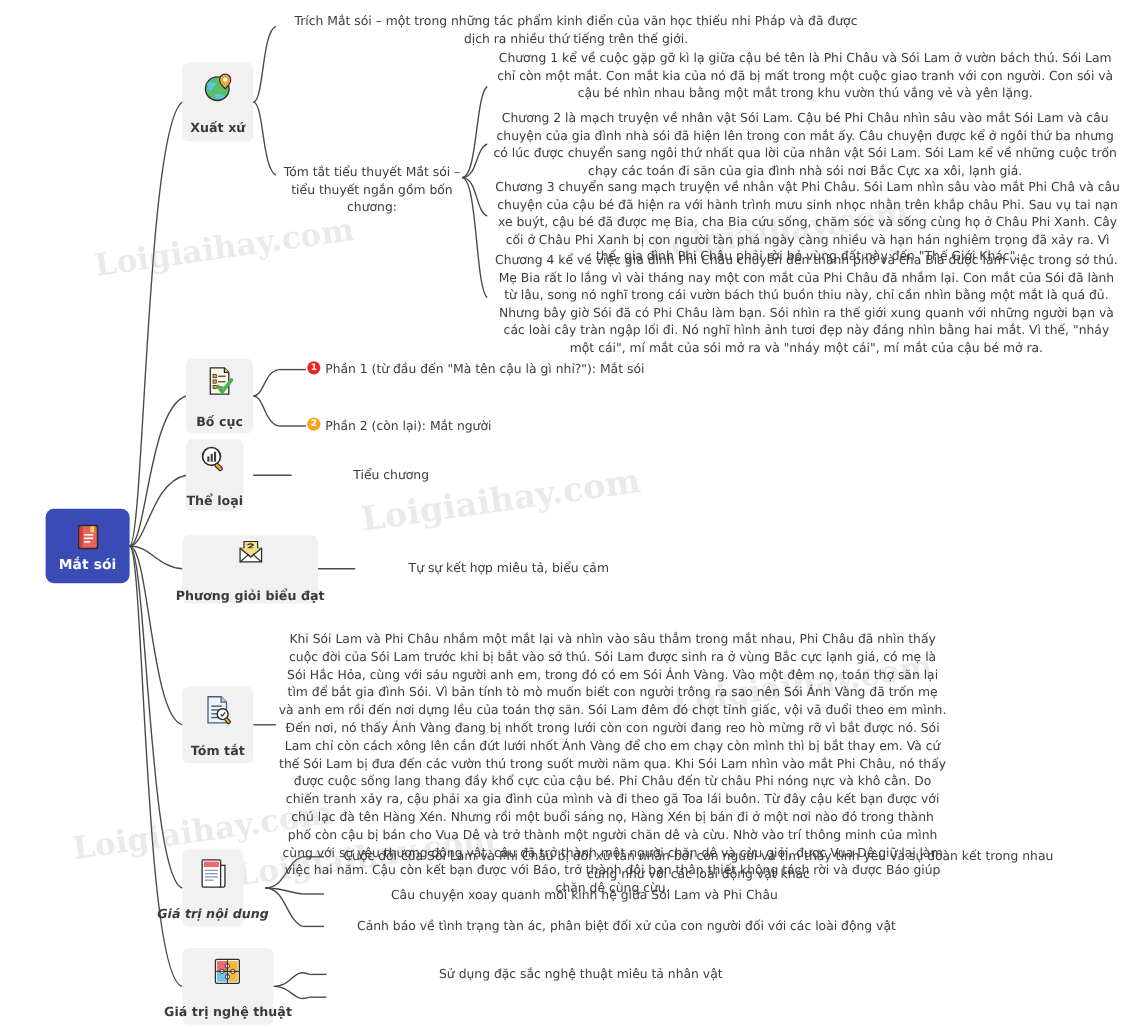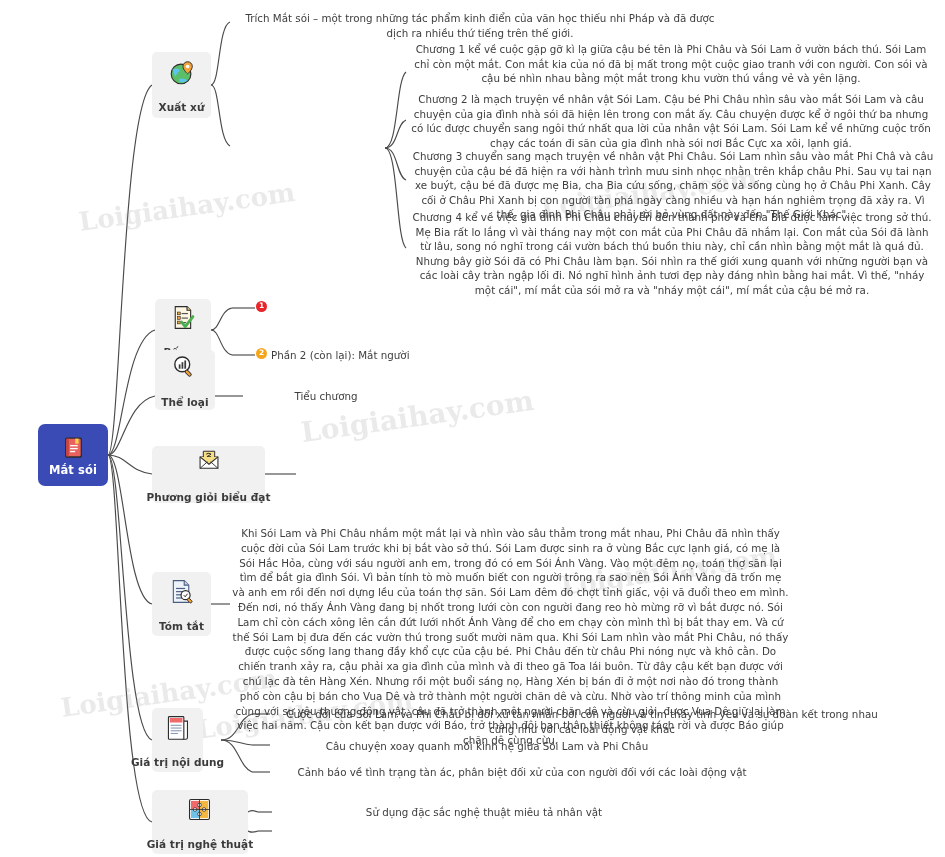--- a/index.html
+++ b/index.html
@@ -163,20 +163,21 @@
         <path d="M13 22 Q18 21 22 24 Q18 27 13 25Z" fill="#5fc3ef"></path>
         <path d="M22 4 a5 5 0 0 1 5 5 c0 3.6-5 8-5 8 s-5-4.4-5-8 a5 5 0 0 1 5-5z" fill="#f2a33c" stroke="#2b2b2b" stroke-width="1"></path>
         <circle cx="22" cy="9" r="1.9" fill="#ffffff"></circle>
       </svg>
     </span>
     <span class="label">Xuất xứ</span>
   </div>
 
   <div class="leaf" style="left:234px; top:11px; width:492px;">Trích Mắt sói – một trong những tác phẩm kinh điển của văn học thiếu nhi Pháp và đã được dịch ra nhiều thứ tiếng trên thế giới.</div>
 
+  <div class="leaf" style="left:234px; top:137px; width:152px;">Tóm tắt tiểu thuyết Mắt sói – tiểu thuyết ngắn gồm bốn chương:</div>
 
   <div class="leaf" style="left:411px; top:42px; width:520px;">Chương 1 kể về cuộc gặp gỡ kì lạ giữa cậu bé tên là Phi Châu và Sói Lam ở vườn bách thú. Sói Lam chỉ còn một mắt. Con mắt kia của nó đã bị mất trong một cuộc giao tranh với con người. Con sói và cậu bé nhìn nhau bằng một mắt trong khu vườn thú vắng vẻ và yên lặng.</div>
   <div class="leaf" style="left:411px; top:92px; width:520px;">Chương 2 là mạch truyện về nhân vật Sói Lam. Cậu bé Phi Châu nhìn sâu vào mắt Sói Lam và câu chuyện của gia đình nhà sói đã hiện lên trong con mắt ấy. Câu chuyện được kể ở ngôi thứ ba nhưng có lúc được chuyển sang ngôi thứ nhất qua lời của nhân vật Sói Lam. Sói Lam kể về những cuộc trốn chạy các toán đi săn của gia đình nhà sói nơi Bắc Cực xa xôi, lạnh giá.</div>
   <div class="leaf" style="left:411px; top:149px; width:524px;">Chương 3 chuyển sang mạch truyện về nhân vật Phi Châu. Sói Lam nhìn sâu vào mắt Phi Châ và câu chuyện của cậu bé đã hiện ra với hành trình mưu sinh nhọc nhằn trên khắp châu Phi. Sau vụ tai nạn xe buýt, cậu bé đã được mẹ Bia, cha Bia cứu sống, chăm sóc và sống cùng họ ở Châu Phi Xanh. Cây cối ở Châu Phi Xanh bị con người tàn phá ngày càng nhiều và hạn hán nghiêm trọng đã xảy ra. Vì thế, gia đình Phi Châu phải rời bỏ vùng đất này đến "Thế Giới Khác".</div>
   <div class="leaf" style="left:411px; top:210px; width:522px;">Chương 4 kể về việc gia đình Phi Châu chuyển đến thành phố và cha Bia được làm việc trong sở thú. Mẹ Bia rất lo lắng vì vài tháng nay một con mắt của Phi Châu đã nhắm lại. Con mắt của Sói đã lành từ lâu, song nó nghĩ trong cái vườn bách thú buồn thiu này, chỉ cần nhìn bằng một mắt là quá đủ. Nhưng bây giờ Sói đã có Phi Châu làm bạn. Sói nhìn ra thế giới xung quanh với những người bạn và các loài cây tràn ngập lối đi. Nó nghĩ hình ảnh tươi đẹp này đáng nhìn bằng hai mắt. Vì thế, "nháy một cái", mí mắt của sói mở ra và "nháy một cái", mí mắt của cậu bé mở ra.</div>
 
   <div class="branch" style="left:155px; top:299px; width:56px; height:62px;">
     <span class="icon">
       <svg viewBox="0 0 32 32" width="29" height="29">
         <path d="M8 4 h13 l4 4 v20 H8z" fill="#fdf6e3" stroke="#2b2b2b" stroke-width="1.2"></path>
@@ -188,27 +189,28 @@
         <rect x="15" y="16" width="7" height="1.3" fill="#555"></rect>
         <rect x="15" y="21" width="5" height="1.3" fill="#555"></rect>
         <path d="M15 21 l4 5 l8.5-11" fill="none" stroke="#4caf50" stroke-width="3.2" stroke-linecap="round" stroke-linejoin="round"></path>
       </svg>
     </span>
     <span class="label">Bố cục</span>
   </div>
 
   <div class="leaf bullet-row" style="left:256px; top:301px; width:300px;">
     <span class="numbadge nb1">1</span>
+    <span>Phần 1 (từ đầu đến "Mà tên cậu là gì nhỉ?"): Mắt sói</span>
   </div>
   <div class="leaf bullet-row" style="left:256px; top:348px; width:300px;">
     <span class="numbadge nb2">2</span>
     <span>Phần 2 (còn lại): Mắt người</span>
   </div>
 
-  <div class="branch" style="left:155px; top:350px; width:60px; height:60px;">
+  <div class="branch" style="left:155px; top:366px; width:48px; height:60px;">
     <span class="icon">
       <svg viewBox="0 0 32 32" width="28" height="28">
         <circle cx="14" cy="13" r="8.5" fill="#ffffff" stroke="#2b2b2b" stroke-width="1.6"></circle>
         <rect x="10" y="13" width="2" height="5" fill="#3b3b3b"></rect>
         <rect x="13.2" y="10.5" width="2" height="7.5" fill="#3b3b3b"></rect>
         <rect x="16.4" y="8.5" width="2" height="9.5" fill="#3b3b3b"></rect>
         <rect x="19" y="19" width="3.6" height="8" rx="1.6" transform="rotate(-45 20.8 23)" fill="#f2a33c" stroke="#2b2b2b" stroke-width="1.1"></rect>
       </svg>
     </span>
     <span class="label">Thể loại</span>
@@ -220,58 +222,59 @@
       <svg viewBox="0 0 32 32" width="30" height="26">
         <path d="M5 11 h22 v14 H5z" fill="#ffffff" stroke="#2b2b2b" stroke-width="1.3"></path>
         <path d="M9 4 h14 v9 H9z" fill="#f5dd86" stroke="#2b2b2b" stroke-width="1.2"></path>
         <path d="M12.5 7.5 q3.5-2 6 0 q-2.5 1.6-5 3.2 h5" fill="none" stroke="#2b2b2b" stroke-width="1.2"></path>
         <path d="M5 11 L16 20 L27 11" fill="#f5dd86" stroke="#2b2b2b" stroke-width="1.3"></path>
         <path d="M5 25 L14 17 M27 25 L18 17" fill="none" stroke="#2b2b2b" stroke-width="1.1"></path>
       </svg>
     </span>
     <span class="label">Phương giỏi biểu đạt</span>
   </div>
+  <div class="leaf" style="left:299px; top:467px; width:250px;">Tự sự kết hợp miêu tả, biểu cảm</div>
 
   <div class="branch" style="left:152px; top:572px; width:59px; height:64px;">
     <span class="icon">
       <svg viewBox="0 0 32 32" width="29" height="29">
         <path d="M7 4 h12 l5 5 v19 H7z" fill="#eef3fb" stroke="#4a5d7e" stroke-width="1.2"></path>
         <path d="M19 4 v5 h5" fill="#c6d6ee" stroke="#4a5d7e" stroke-width="1.2"></path>
         <rect x="10" y="12" width="10" height="1.3" fill="#4a5d7e"></rect>
         <rect x="10" y="15.5" width="10" height="1.3" fill="#4a5d7e"></rect>
         <rect x="10" y="19" width="7" height="1.3" fill="#4a5d7e"></rect>
         <rect x="10" y="22.5" width="7" height="1.3" fill="#4a5d7e"></rect>
         <circle cx="20.5" cy="20" r="5" fill="#ffffff" stroke="#2b2b2b" stroke-width="1.3"></circle>
         <path d="M18.5 20 l1.6 1.8 l2.6-3.4" fill="none" stroke="#2b2b2b" stroke-width="1.1"></path>
         <rect x="23.5" y="23" width="3" height="6" rx="1.4" transform="rotate(-45 25 26)" fill="#f2a33c" stroke="#2b2b2b" stroke-width="1"></rect>
       </svg>
     </span>
     <span class="label">Tóm tắt</span>
   </div>
   <div class="leaf" style="left:232px; top:526px; width:557px; line-height:14.8px;">Khi Sói Lam và Phi Châu nhắm một mắt lại và nhìn vào sâu thẳm trong mắt nhau, Phi Châu đã nhìn thấy cuộc đời của Sói Lam trước khi bị bắt vào sở thú. Sói Lam được sinh ra ở vùng Bắc cực lạnh giá, có mẹ là Sói Hắc Hỏa, cùng với sáu người anh em, trong đó có em Sói Ánh Vàng. Vào một đêm nọ, toán thợ săn lại tìm để bắt gia đình Sói. Vì bản tính tò mò muốn biết con người trông ra sao nên Sói Ánh Vàng đã trốn mẹ và anh em rồi đến nơi dựng lều của toán thợ săn. Sói Lam đêm đó chợt tỉnh giấc, vội vã đuổi theo em mình. Đến nơi, nó thấy Ánh Vàng đang bị nhốt trong lưới còn con người đang reo hò mừng rỡ vì bắt được nó. Sói Lam chỉ còn cách xông lên cắn đứt lưới nhốt Ánh Vàng để cho em chạy còn mình thì bị bắt thay em. Và cứ thế Sói Lam bị đưa đến các vườn thú trong suốt mười năm qua. Khi Sói Lam nhìn vào mắt Phi Châu, nó thấy được cuộc sống lang thang đầy khổ cực của cậu bé. Phi Châu đến từ châu Phi nóng nực và khô cằn. Do chiến tranh xảy ra, cậu phải xa gia đình của mình và đi theo gã Toa lái buôn. Từ đây cậu kết bạn được với chú lạc đà tên Hàng Xén. Nhưng rồi một buổi sáng nọ, Hàng Xén bị bán đi ở một nơi nào đó trong thành phố còn cậu bị bán cho Vua Dê và trở thành một người chăn dê và cừu. Nhờ vào trí thông minh của mình cùng với sự yêu thương động vật, cậu đã trở thành một người chăn dê và cừu giỏi, được Vua Dê giữ lại làm việc hai năm. Cậu còn kết bạn được với Báo, trở thành đôi bạn thân thiết không tách rời và được Báo giúp chăn dê cùng cừu.</div>
 
-  <div class="branch" style="left:152px; top:708px; width:51px; height:64px;">
+  <div class="branch" style="left:152px; top:708px; width:51px; height:64px;font-style:italic;">
     <span class="icon">
       <svg viewBox="0 0 32 32" width="29" height="29">
         <path d="M22 9 h5 v18 a2 2 0 0 1-2 2 h-3z" fill="#ffffff" stroke="#2b2b2b" stroke-width="1.2"></path>
         <rect x="6" y="4" width="17" height="25" rx="1" fill="#ffffff" stroke="#2b2b2b" stroke-width="1.2"></rect>
         <rect x="7.5" y="5.5" width="14" height="5" fill="#ef6b6b"></rect>
         <rect x="8.5" y="13" width="12" height="1.2" fill="#8a9ab5"></rect>
         <rect x="8.5" y="16" width="12" height="1.2" fill="#8a9ab5"></rect>
         <rect x="8.5" y="19" width="12" height="1.2" fill="#8a9ab5"></rect>
         <rect x="8.5" y="22" width="8" height="1.2" fill="#8a9ab5"></rect>
       </svg>
     </span>
     <span class="label">Giá trị nội dung</span>
   </div>
   <div class="leaf" style="left:272px; top:707px; width:620px;">Cuộc đời của Sói Lam và Phi Châu bị đối xử tàn nhẫn bởi con người và tìm thấy tình yêu và sự đoàn kết trong nhau cũng như với các loài động vật khác</div>
   <div class="leaf" style="left:272px; top:739px; width:430px;">Câu chuyện xoay quanh mối kinh hệ giữa Sói Lam và Phi Châu</div>
   <div class="leaf" style="left:272px; top:765px; width:500px;">Cảnh báo về tình trạng tàn ác, phân biệt đối xử của con người đối với các loài động vật</div>
 
-  <div class="branch" style="left:152px; top:790px; width:96px; height:64px;">
+  <div class="branch" style="left:152px; top:790px; width:76px; height:64px;">
     <span class="icon">
       <svg viewBox="0 0 32 32" width="29" height="29">
         <rect x="5" y="5" width="22" height="22" rx="1.5" fill="#ffffff" stroke="#2b2b2b" stroke-width="1.2"></rect>
         <rect x="6.5" y="6.5" width="9.5" height="9.5" fill="#ef6b6b"></rect>
         <rect x="16" y="6.5" width="9.5" height="9.5" fill="#f4b73f"></rect>
         <rect x="6.5" y="16" width="9.5" height="9.5" fill="#6fc3e8"></rect>
         <rect x="16" y="16" width="9.5" height="9.5" fill="#f4b73f"></rect>
         <circle cx="16" cy="11" r="2" fill="#ffffff" stroke="#2b2b2b" stroke-width=".8"></circle>
         <circle cx="16" cy="21" r="2" fill="#ffffff" stroke="#2b2b2b" stroke-width=".8"></circle>
         <circle cx="11" cy="16" r="2" fill="#ffffff" stroke="#2b2b2b" stroke-width=".8"></circle>

